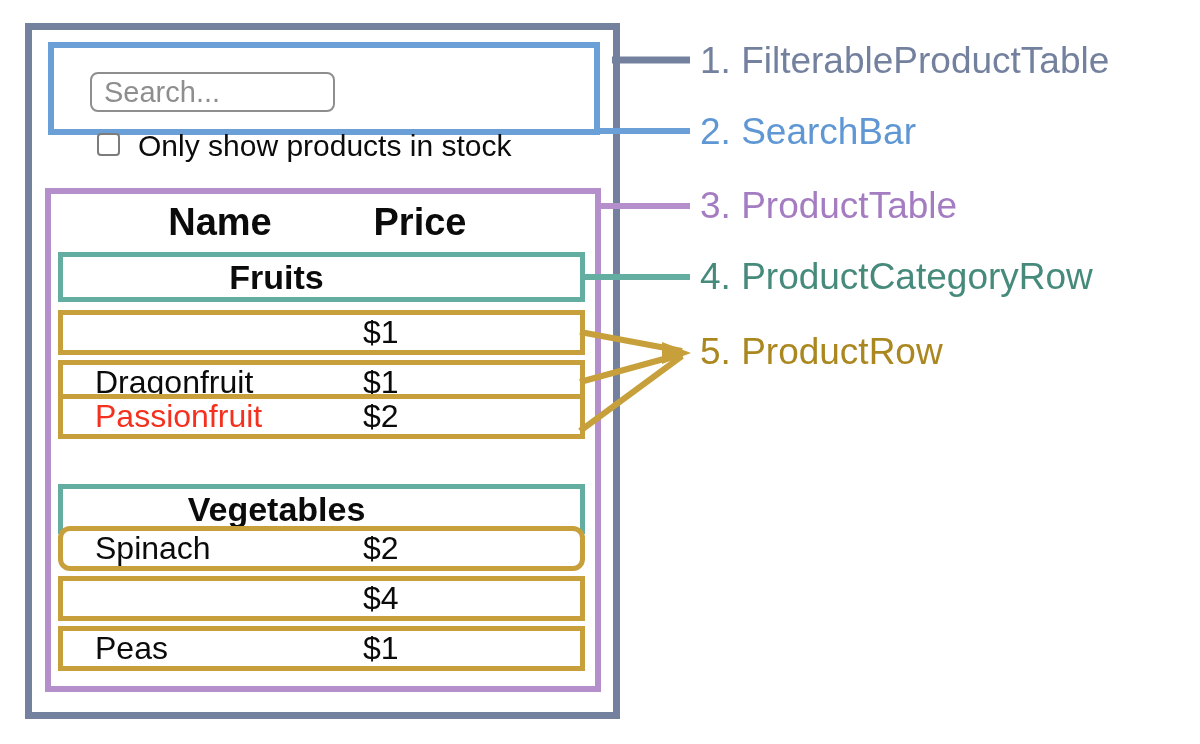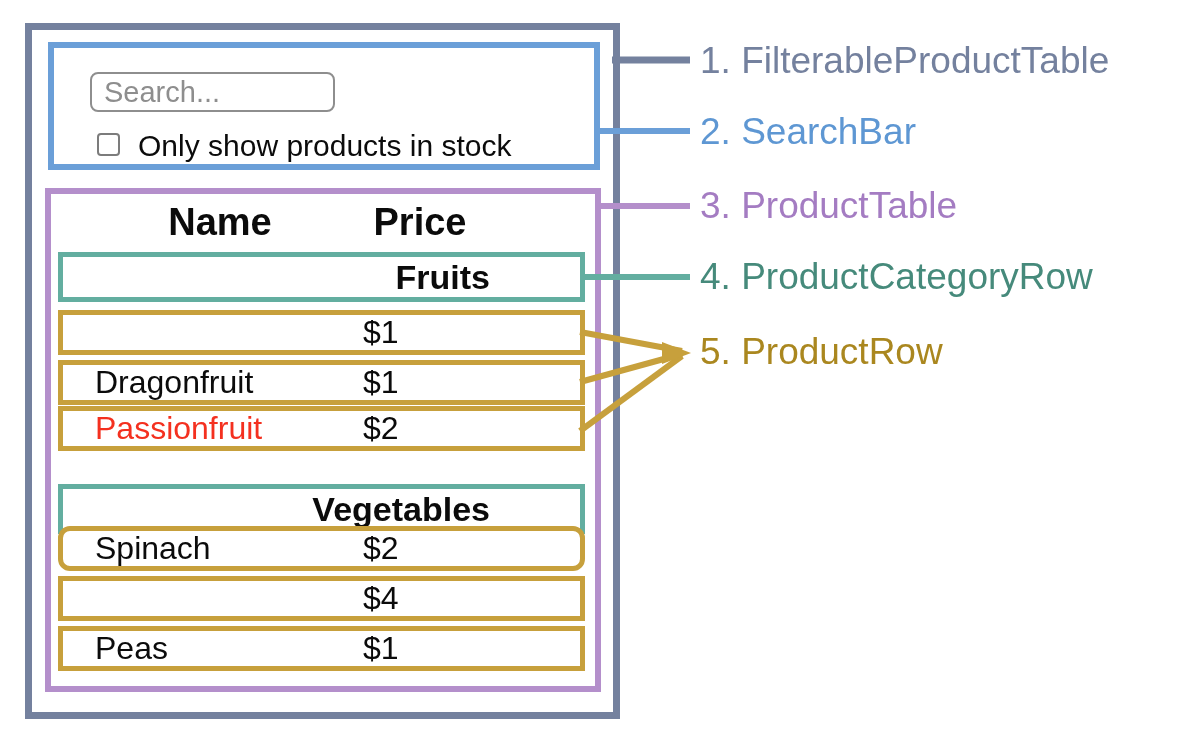--- a/index.html
+++ b/index.html
@@ -8,21 +8,21 @@
     font-family:"Liberation Sans", sans-serif; overflow:hidden;
   }
   .abs { position:absolute; }
 
   
   .outer-box {
     left:25px; top:23px; width:595px; height:696px;
     border:7px solid #74819e; box-sizing:border-box; background:transparent;
   }
   .search-box {
-    left:48px; top:42px; width:552px; height:128px;
+    left:48px; top:42px; width:552px; height:93px;
     border:6px solid #6b9fd8; box-sizing:border-box; background:#ffffff;
   }
   .ptable-box {
     left:45px; top:188px; width:556px; height:504px;
     border:6px solid #b48fcb; box-sizing:border-box; background:#ffffff;
   }
 
   
   .search-input {
     position:absolute; left:36px; top:24px; width:245px; height:40px;
@@ -49,31 +49,31 @@
   .col-name  { left:84px; }
   .col-price { left:284px; }
 
   .trow {
     position:absolute; left:7px; width:527px; height:45px;
     border:5px solid #c7a03c; box-sizing:border-box; background:#ffffff;
     display:flex; align-items:center;
   }
   .catrow {
     height:50px; border-color:#63aea0;
-    justify-content:flex-end; padding-right:90px;
+    justify-content:center; padding-right:90px;
   }
   .catrow .cat-label { font-weight:bold; font-size:34px; color:#0b0b0b; white-space:nowrap; }
   .pname  { padding-left:32px; font-size:32px; color:#0b0b0b; white-space:nowrap; }
   .pprice { position:absolute; left:300px; font-size:32px; color:#0b0b0b; }
   .oos    { color:#f4301f; }
 
   .r-fruits   { top:58px;  }
   .r-apple    { top:116px; }
   .r-dragon   { top:166px; }
-  .r-passion  { top:212px; }
+  .r-passion  { top:200px; }
   .r-veg      { top:290px; }
   .r-spinach  { top:332px;border-radius:12px; }
   .r-pumpkin  { top:382px; }
   .r-peas     { top:432px; }
 
   
   .connectors { left:0; top:0; width:1200px; height:744px; pointer-events:none; }
 
   
   .anno {

